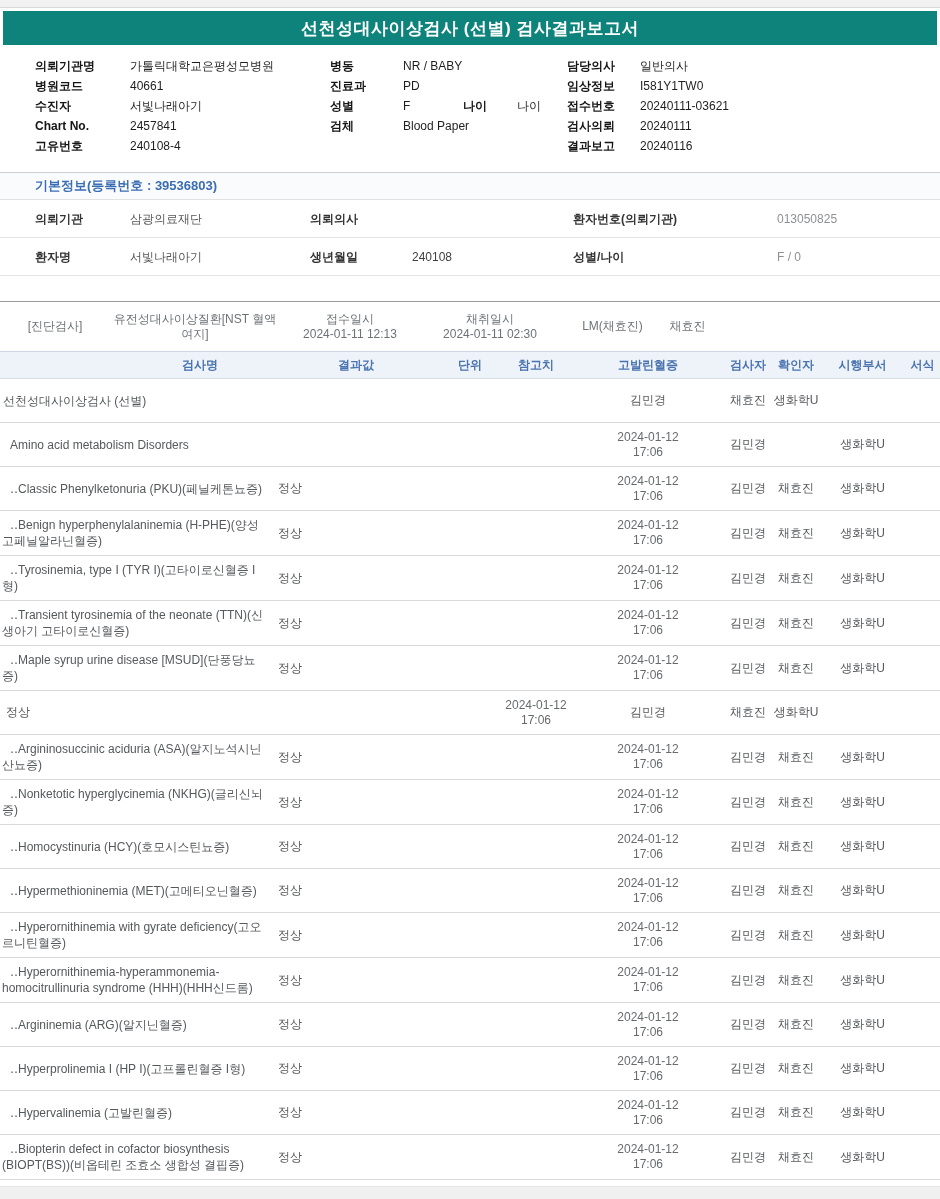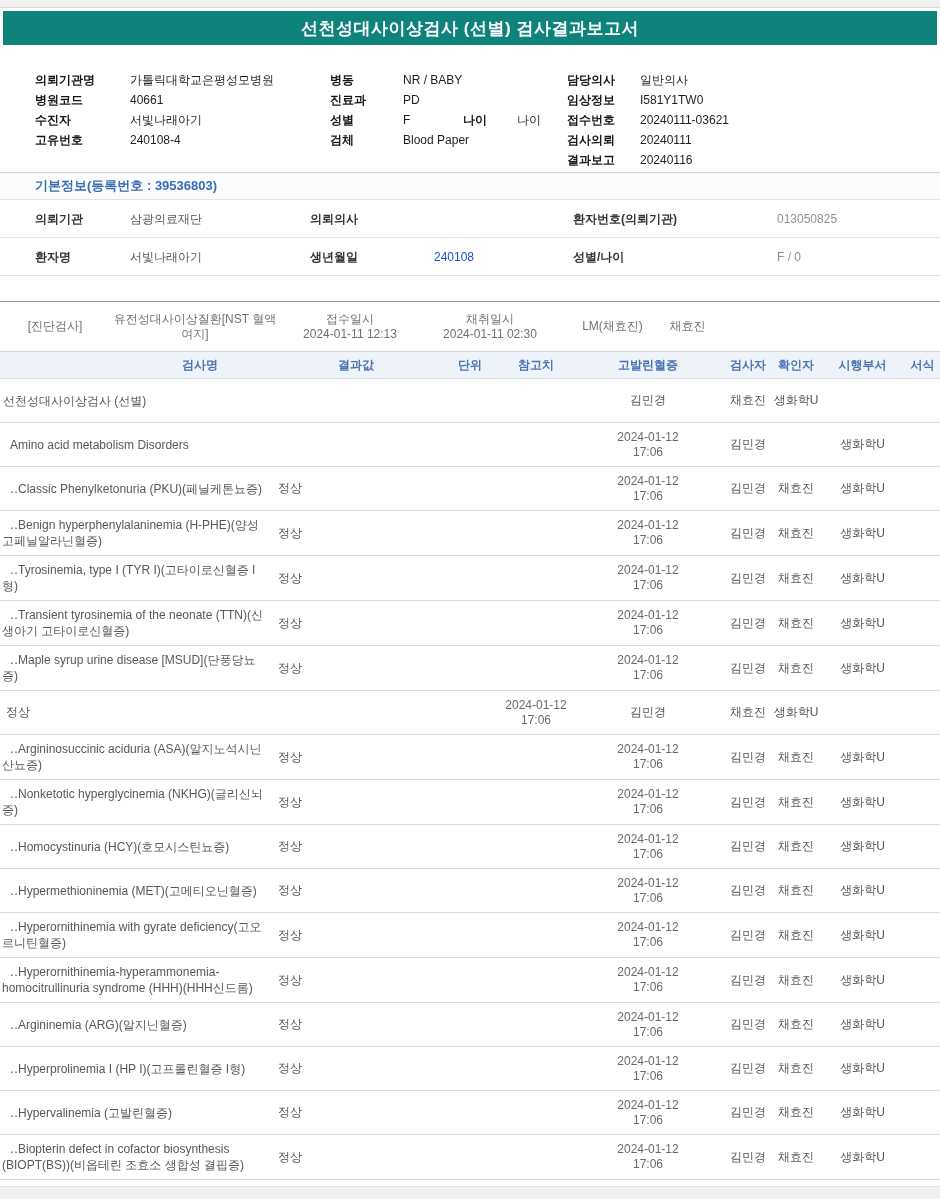--- a/index.html
+++ b/index.html
@@ -7,42 +7,42 @@
     width:940px;height:1199px;overflow:hidden;background:#fff;
     font-family:"Liberation Sans","DejaVu Sans",sans-serif;color:#333;
   }
   .page{position:relative;width:940px;height:1199px;background:#fff;}
   .top-strip{height:7px;background:#f1f1f1;border-bottom:1px solid #d9d9d9;}
   .title-bar{margin:3px 3px 0 3px;height:34px;background:#0e837b;display:flex;align-items:center;justify-content:center;}
   .title-bar .title-text{color:#ffffff;font-size:17px;font-weight:bold;letter-spacing:0.5px;}
 
   
   .patient-header{position:relative;height:127px;}
-  .ph-group{position:absolute;top:25px;}
+  .ph-group{position:absolute;top:11px;}
   .ph-left{left:35px;}
   .ph-middle{left:330px;}
   .ph-right{left:567px;}
   .ph-row{height:20px;display:flex;align-items:center;font-size:12px;white-space:nowrap;}
   .ph-label{font-weight:bold;color:#151515;display:inline-block;}
   .ph-left .ph-label{width:95px;}
   .ph-middle .ph-label{width:73px;}
   .ph-right .ph-label{width:73px;}
   .ph-value{color:#1e1e1e;}
   .ph-value.w60{display:inline-block;width:60px;}
   .ph-label2{font-weight:bold;color:#151515;display:inline-block;width:54px;}
 
   
   .basic-band{border-top:1px solid #cfcfcf;border-bottom:1px solid #e2e2e2;background:#fafbfc;height:26px;display:flex;align-items:center;padding-left:35px;}
   .basic-band .basic-title{color:#3a6db4;font-weight:bold;font-size:13px;}
   .info-row{position:relative;height:37px;border-bottom:1px solid #e3e3e3;font-size:12px;}
   .info-row span{position:absolute;top:50%;transform:translateY(-50%);white-space:nowrap;}
   .i-l1{left:35px;font-weight:bold;color:#333;}
   .i-v1{left:130px;color:#555;}
   .i-l2{left:310px;font-weight:bold;color:#333;}
-  .i-v2{left:434px;color:#1d4ed8;}
+  .i-v2{left:412px;color:#404040;}
   .i-l3{left:573px;font-weight:bold;color:#333;}
   .i-v3{left:777px;color:#8d9197;}
 
   .gap25{height:25px;}
 
   
   .diag-row{border-top:1px solid #9b9b9b;height:49px;display:flex;align-items:center;font-size:12px;color:#6d7278;}
   .diag-cell{text-align:center;line-height:15px;}
   .dc1{width:110px;}
   .dc2{width:170px;text-align:center;}
@@ -88,20 +88,24 @@
         </div>
         <div class="ph-row">
           <span class="ph-label">병원코드</span>
           <span class="ph-value">40661</span>
         </div>
         <div class="ph-row">
           <span class="ph-label">수진자</span>
           <span class="ph-value">서빛나래아기</span>
         </div>
         <div class="ph-row">
+          <span class="ph-label">Chart No.</span>
+          <span class="ph-value">2457841</span>
+        </div>
+        <div class="ph-row">
           <span class="ph-label">고유번호</span>
           <span class="ph-value">240108-4</span>
         </div>
       </div>
     <div class="ph-group ph-middle">
         <div class="ph-row">
           <span class="ph-label">병동</span>
           <span class="ph-value">NR / BABY</span>
         </div>
         <div class="ph-row">

